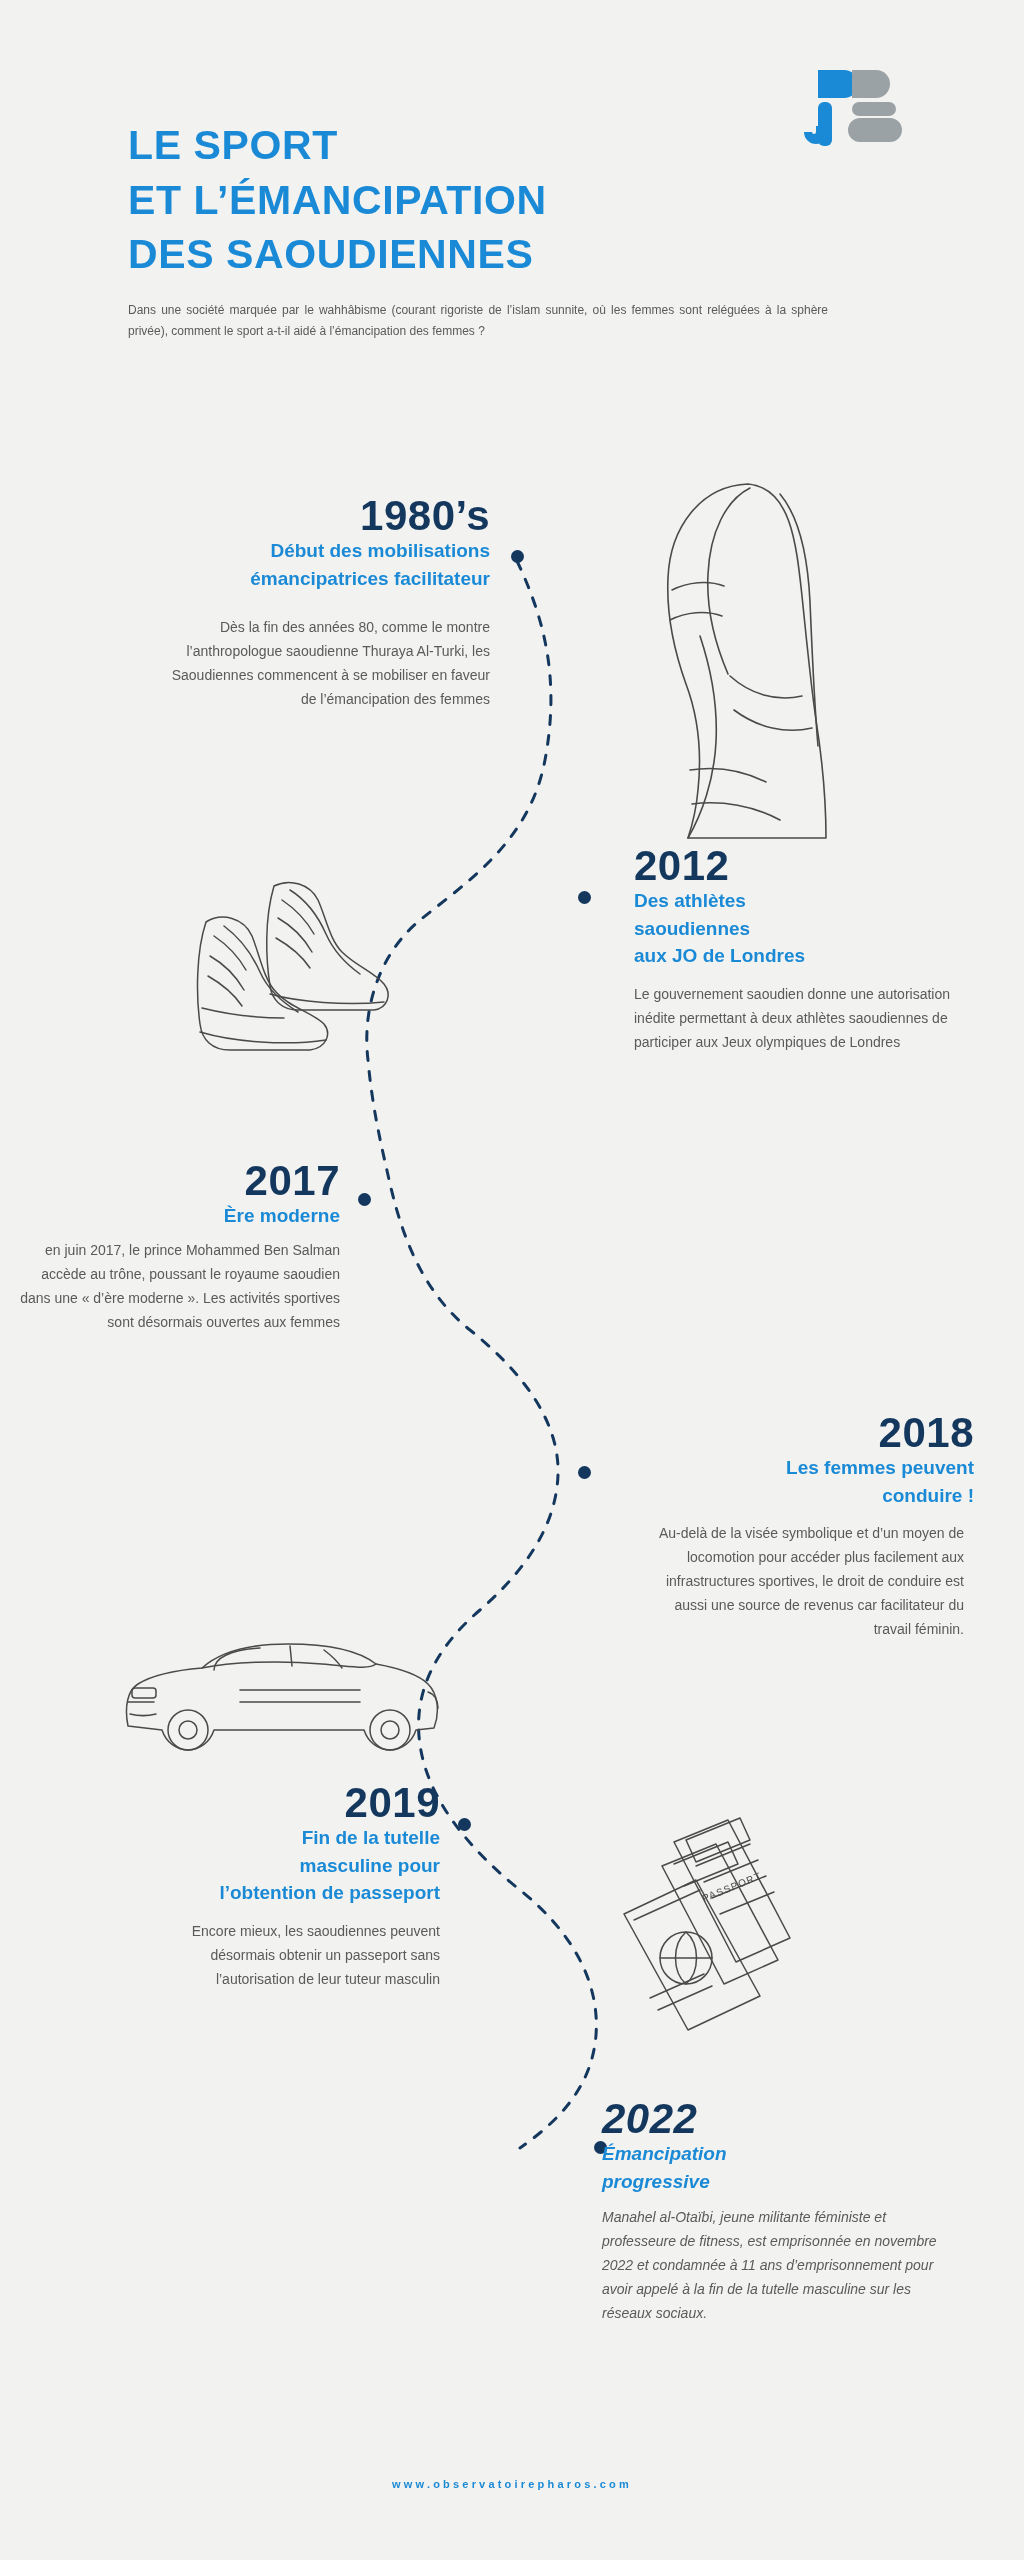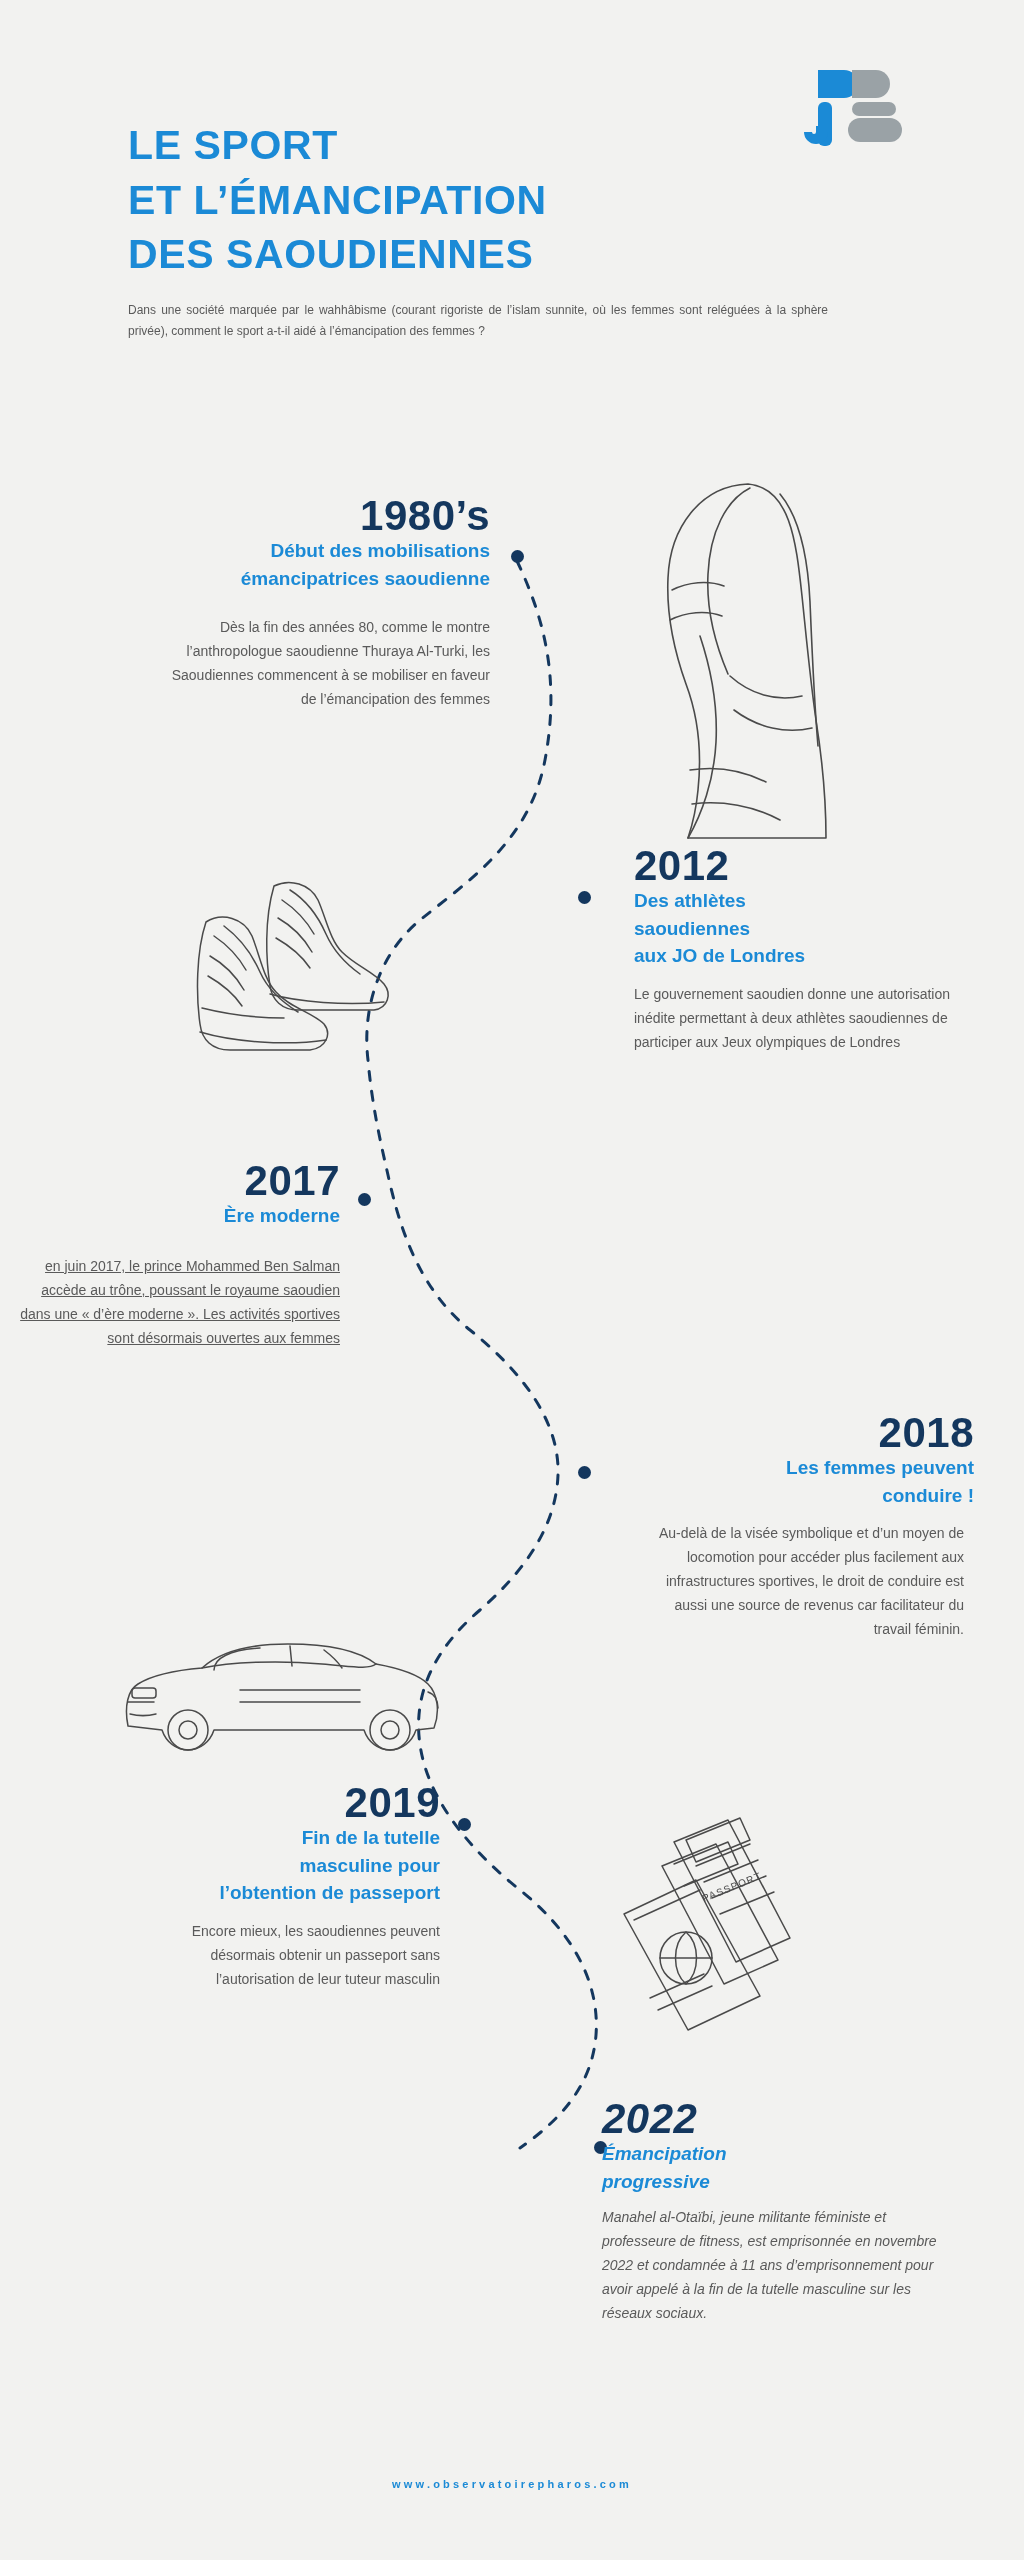--- a/index.html
+++ b/index.html
@@ -244,41 +244,41 @@
         <path d="M58 200 L112 176"></path>
       </g>
       <text x="104" y="92" transform="rotate(-22 104 92)" font-family="Liberation Sans, sans-serif" font-size="10" letter-spacing="1.2" fill="#4a4a4a" stroke="none">PASSPORT</text>
     </svg>
   </div>
 
   <div class="entry align-right" style="left:60px; top:495px; width:430px;">
     <div class="year">1980’s</div>
     <div class="subtitle">
       <span>Début des mobilisations</span><br>
-      <span>émancipatrices saoudienne</span>
+      <span>émancipatrices facilitateur</span>
     </div>
     <div class="body" style="margin-left:100px;">Dès la fin des années 80, comme le montre l’anthropologue saoudienne Thuraya Al-Turki, les Saoudiennes commencent à se mobiliser en faveur de l’émancipation des femmes</div>
   </div>
 
   <div class="entry align-left" style="left:634px; top:845px; width:360px;">
     <div class="year">2012</div>
     <div class="subtitle">
       <span>Des athlètes</span><br>
       <span>saoudiennes</span><br>
       <span>aux JO de Londres</span>
     </div>
     <div class="body" style="margin-top:12px; width:340px;">Le gouvernement saoudien donne une autorisation inédite permettant à deux athlètes saoudiennes de participer aux Jeux olympiques de Londres</div>
   </div>
 
   <div class="entry align-right" style="left:20px; top:1160px; width:320px;">
     <div class="year">2017</div>
     <div class="subtitle">
       <span>Ère moderne</span>
     </div>
-    <div class="body" style="margin-top:24px;text-decoration:underline;">en juin 2017, le prince Mohammed Ben Salman accède au trône, poussant le royaume saoudien dans une « d’ère moderne ». Les activités sportives sont désormais ouvertes aux femmes</div>
+    <div class="body" style="margin-top:8px;">en juin 2017, le prince Mohammed Ben Salman accède au trône, poussant le royaume saoudien dans une « d’ère moderne ». Les activités sportives sont désormais ouvertes aux femmes</div>
   </div>
 
   <div class="entry align-left" style="left:634px; top:1412px; width:340px;text-align:right;">
     <div class="year">2018</div>
     <div class="subtitle">
       <span>Les femmes peuvent</span><br>
       <span>conduire !</span>
     </div>
     <div class="body" style="margin-top:12px; width:330px;">Au-delà de la visée symbolique et d’un moyen de locomotion pour accéder plus facilement aux infrastructures sportives, le droit de conduire est aussi une source de revenus car facilitateur du travail féminin.</div>
   </div>

